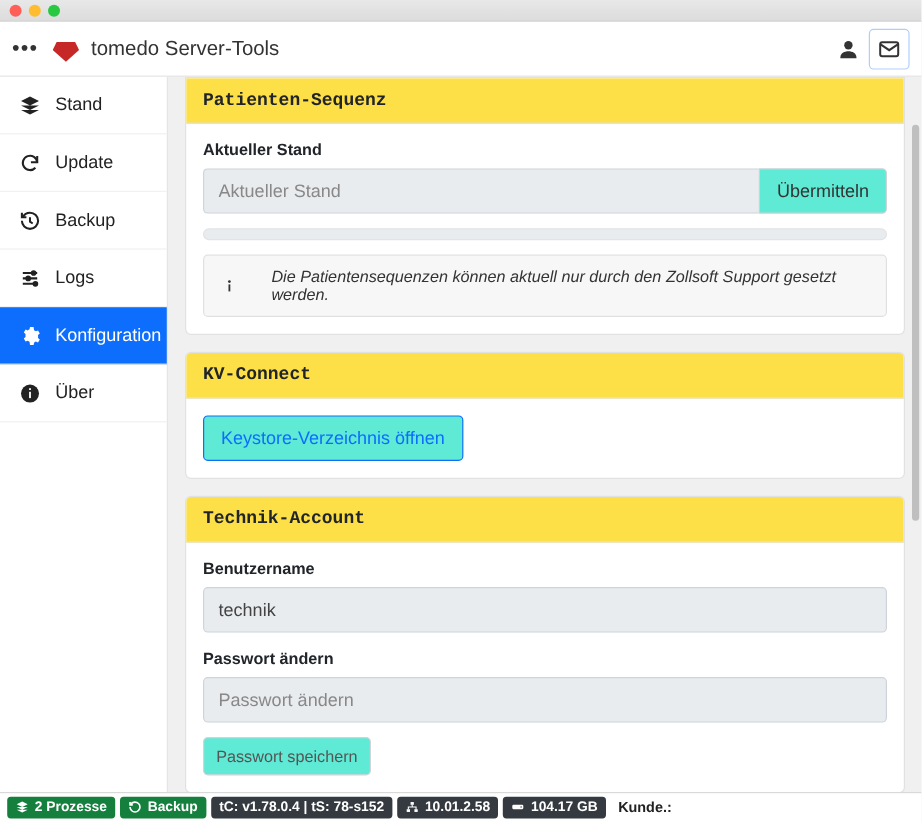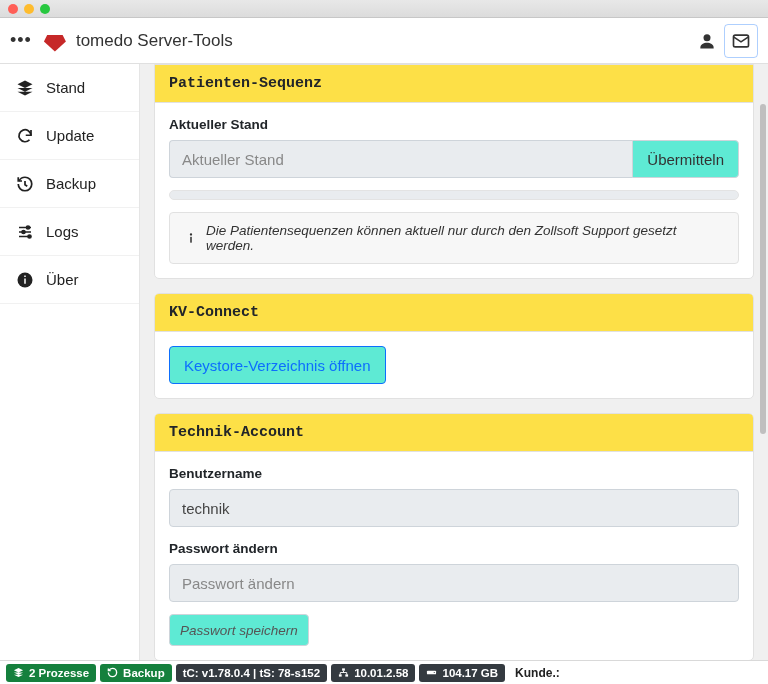--- a/index.html
+++ b/index.html
@@ -99,29 +99,29 @@
     border-radius:4px; padding:0 12px; font-size:15px; color:#444;
   }
   .input::placeholder { color:#888; }
   .input-row { display:flex; gap:0; }
   .input-row .input { border-top-right-radius:0; border-bottom-right-radius:0; border-right:0; }
   .btn {
     height:38px; padding:0 14px; background:#5eead4; border:1px solid #ced4da;
     border-radius:4px; font-size:15px; color:#333; cursor:pointer;
   }
   .input-row .btn { border-top-left-radius:0; border-bottom-left-radius:0; }
-  .btn.small { height:32px; font-size:13.5px; padding:0 10px; color:#555;font-style:italic; }
+  .btn.small { height:32px; font-size:13.5px; padding:0 10px; color:#555; }
   .btn.outline-primary { border-color:#0d6efd; color:#0d6efd; }
   .progress-slim {
     margin-top:12px; height:10px; background:#e9ecef; border-radius:5px; border:1px solid #e3e3e3;
   }
   .alert {
     margin-top:12px; background:#f7f7f7; border:1px solid #e1e1e1;
     border-radius:4px; padding:10px 14px; font-style:italic; font-size:13.5px;
-    display:flex; gap:8px; align-items:center; color:#333;
+    display:flex; gap:28px; align-items:center; color:#333;
   }
 
   
   .statusbar {
     position:absolute; left:0; right:0; bottom:0; height:24px;
     border-top:1px solid #d9d9d9; background:#fff;
     display:flex; align-items:center; gap:4px; padding:0 6px;
     font-size:11.5px;
   }
   .pill {
@@ -197,20 +197,28 @@
     <div class="nav-item">
       <span class="nav-icon">
         <svg viewBox="0 0 24 24" width="18" height="18" fill="none" stroke="currentColor" stroke-width="2.3">
             <path d="M4 6h10M20 6h-2M4 12h4M20 12h-8M4 18h12M20 18h-2"></path>
             <circle cx="16" cy="6" r="2" fill="currentColor"></circle>
             <circle cx="10" cy="12" r="2" fill="currentColor"></circle>
             <circle cx="18" cy="18" r="2" fill="currentColor"></circle>
           </svg>
       </span>
       <span>Logs</span>
+    </div>
+    <div class="nav-item active">
+      <span class="nav-icon">
+        <svg viewBox="0 0 24 24" width="18" height="18" fill="currentColor">
+            <path d="M12 8a4 4 0 100 8 4 4 0 000-8zm9 4a7 7 0 00-.1-1.2l2-1.6-2-3.4-2.4 1a7 7 0 00-2-1.2L16 2h-4l-.5 2.6a7 7 0 00-2 1.2l-2.4-1-2 3.4 2 1.6A7 7 0 007 12c0 .4 0 .8.1 1.2l-2 1.6 2 3.4 2.4-1c.6.5 1.3.9 2 1.2L12 22h4l.5-2.6c.7-.3 1.4-.7 2-1.2l2.4 1 2-3.4-2-1.6c0-.4.1-.8.1-1.2z"></path>
+          </svg>
+      </span>
+      <span>Konfiguration</span>
     </div>
     <div class="nav-item">
       <span class="nav-icon">
         <svg viewBox="0 0 24 24" width="18" height="18" fill="currentColor">
             <circle cx="12" cy="12" r="10"></circle>
             <rect x="11" y="10" width="2" height="7" fill="#fff"></rect>
             <rect x="11" y="6" width="2" height="2" fill="#fff"></rect>
           </svg>
       </span>
       <span>Über</span>

